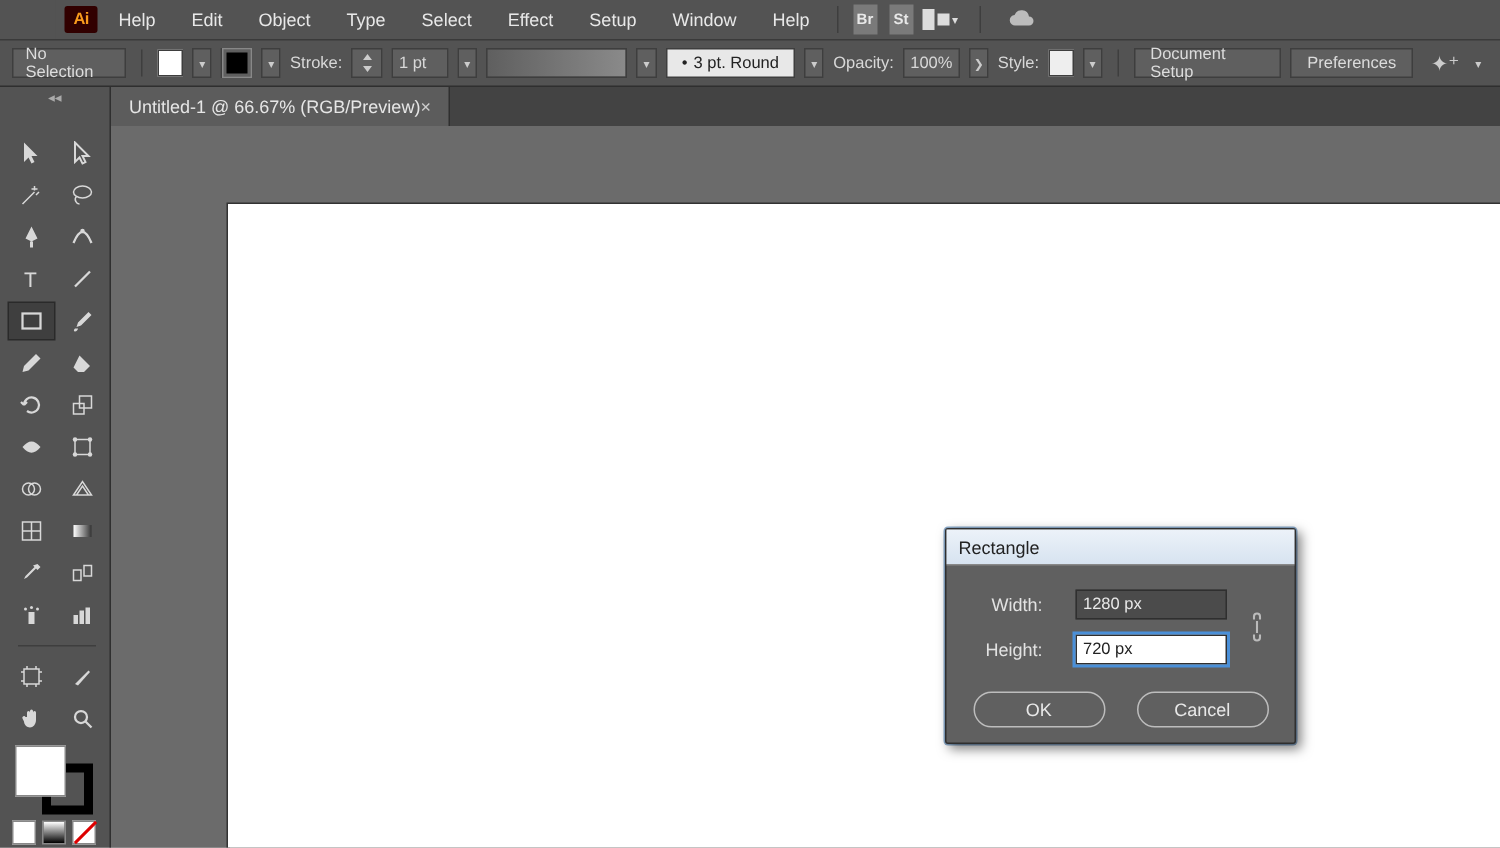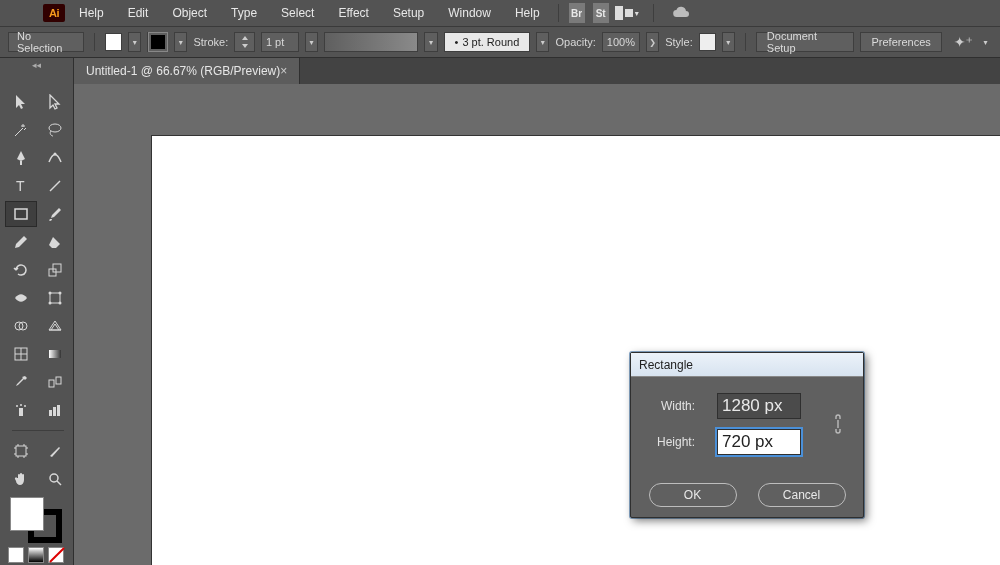--- a/index.html
+++ b/index.html
@@ -56,24 +56,24 @@
 
   .canvas-area { flex: 1; background: #6b6b6b; position: relative; overflow: hidden; }
   .artboard { position: absolute; top: 52px; left: 78px; width: 880px; height: 520px; background: #fff; box-shadow: 0 0 0 1px #333; }
 
   
   .dialog { position: absolute; top: 268px; left: 556px; width: 234px; background: #606060; border: 1px solid #2f2f2f; box-shadow: 3px 3px 8px rgba(0,0,0,.5), 0 0 0 1px #8aa9c9; border-radius: 2px; }
   .dialog-titlebar { height: 24px; background: linear-gradient(to bottom, #ecf2f9, #d7e3f0); color: #222; font-size: 12px; display: flex; align-items: center; padding: 0 8px; border-bottom: 1px solid #888; }
   .dialog-body { padding: 16px 14px 10px; }
   .field-row { display: flex; align-items: center; margin-bottom: 10px; gap: 22px; }
   .field-row label { width: 50px; text-align: right; color: #e2e2e2; font-size: 12px; }
-  .field-row input { width: 84px; height: 20px; background: #4b4b4b; border: 1px solid #2f2f2f; color: #e8e8e8; padding: 12px 4px; font-size: 17px; }
+  .field-row input { width: 101px; height: 20px; background: #4b4b4b; border: 1px solid #2f2f2f; color: #e8e8e8; padding: 0 4px; font-size: 11px; }
   .field-row input.focused { background: #fff; color: #222; outline: 2px solid #4a90d9; }
   .link-icon { color: #bbb; font-size: 14px; margin-left: 12px; }
-  .dialog-btns { display: flex; justify-content: center; gap: 21px; margin-top: 28px; }
+  .dialog-btns { display: flex; justify-content: center; gap: 21px; margin-top: 18px; }
   .pill-btn { width: 88px; height: 24px; border: 1px solid #bdbdbd; border-radius: 12px; background: transparent; color: #e8e8e8; font-size: 12px; display: flex; align-items: center; justify-content: center; }
 </style>
 </head>
 <body>
 
 <div class="menubar">
   <div class="ai-logo">Ai</div>
   <div class="menu-item">Help</div>
   <div class="menu-item">Edit</div>
   <div class="menu-item">Object</div>

